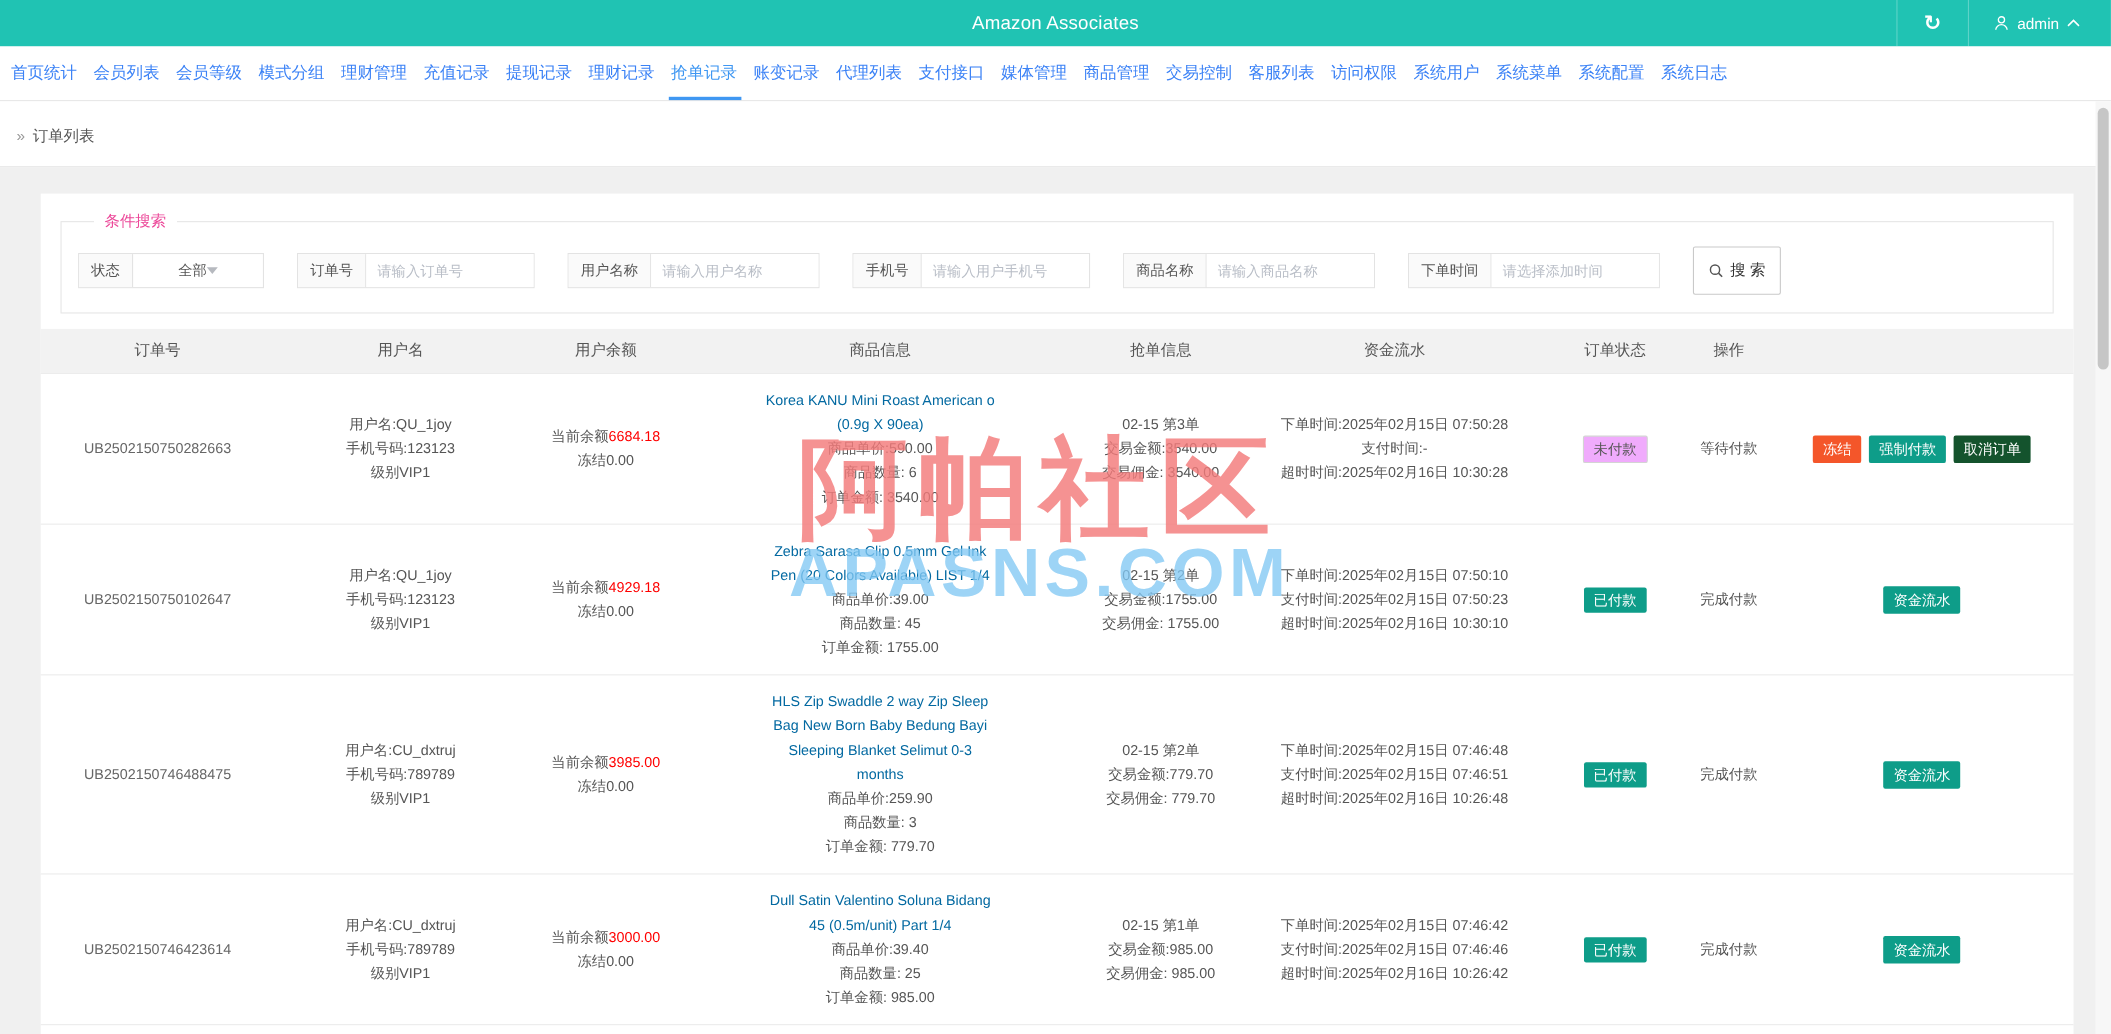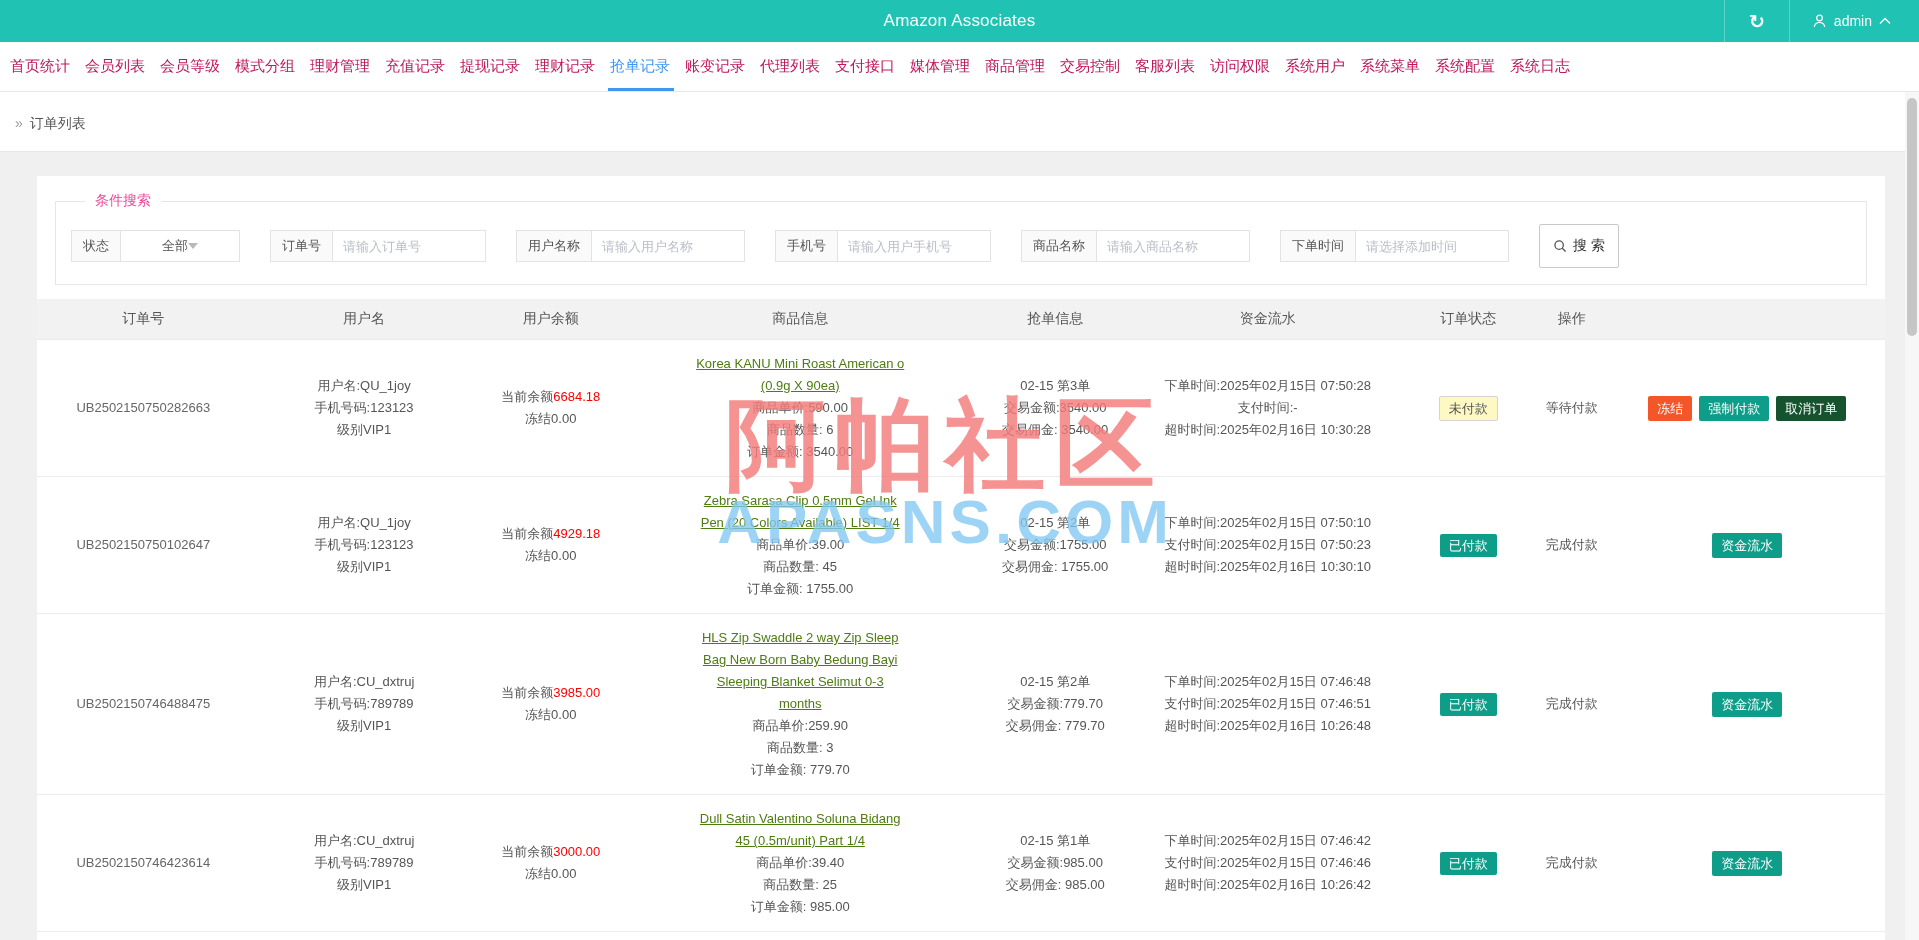--- a/index.html
+++ b/index.html
@@ -9,21 +9,21 @@
   .topbar { position:relative; height:42px; background:#20c3b3; color:#fff;
     display:flex; align-items:center; justify-content:center; }
   .topbar .title { font-size:17px; font-weight:500; letter-spacing:.2px; }
   .topbar-right { position:absolute; right:0; top:0; height:42px; display:flex; align-items:stretch; }
   .top-sec { display:flex; align-items:center; padding:0 24px; border-left:1px solid rgba(255,255,255,.28); cursor:pointer; }
   .refresh-glyph { font-size:19px; font-weight:bold; line-height:1; }
   .admin-sec { gap:7px; padding:0 28px 0 22px; font-size:14px; }
   
   .nav { height:50px; background:#fff; border-bottom:1px solid #e6e6e6;
     display:flex; align-items:center; padding:0 0 0 10px; white-space:nowrap; }
-  .nav-item { position:relative; font-size:15px; color:#be185d; margin-right:15px; padding:14px 0 15px; cursor:pointer; }
+  .nav-item { position:relative; font-size:15px; color:#3b82f6; margin-right:15px; padding:14px 0 15px; cursor:pointer; }
   .nav-item.active { color:#3f97f2; }
   .nav-item.active::after { content:""; position:absolute; left:-2px; right:-4px; bottom:0; height:3px; background:#3f97f2; }
   
   .crumbbar { background:#fff; border-bottom:1px solid #e8e8e8; padding:23px 0 18px 15px; font-size:14px; color:#555; }
   .crumbbar .arrow { color:#9a9a9a; margin-right:7px; font-size:14px; }
   
   .content { padding:24px 34px 0 37px; }
   .card { background:#fff; min-height:900px; padding:16px 0 0 0; }
   fieldset.cond { border:1px solid #e6e6e6; margin:0 18px 14px; padding:14px 15px 16px; }
   fieldset.cond legend { font-size:14px; color:#ec4899; padding:0 10px; margin-left:14px; }
@@ -41,23 +41,23 @@
   
   .grid { display:grid; grid-template-columns:11.5% 12.4% 7.8% 19.2% 8.4% 14.6% 7.1% 4.1% 14.9%; }
   .thead { background:#f2f2f2; }
   .th { padding:11px 4px; font-size:14px; color:#555; text-align:center; }
   .trow { border-top:1px solid #ececec; }
   .td { display:flex; flex-direction:column; justify-content:center; align-items:center;
     padding:13px 4px; font-size:13px; color:#555; text-align:center; }
   .cl { line-height:22px; }
   .order-no { color:#666; }
   .amount-red { color:#ff0000; }
-  .plink { color:#4d7c0f; max-width:212px; line-height:22px; cursor:pointer;text-decoration:underline; }
+  .plink { color:#0369a1; max-width:212px; line-height:22px; cursor:pointer; }
   .badge { display:inline-block; padding:5px 9px; border-radius:2px; font-size:13px; line-height:1; }
-  .badge.unpaid { background:#fef9c3; border:1px solid #d4d4d4; color:#555; }
+  .badge.unpaid { background:#f0abfc; border:1px solid #d4d4d4; color:#555; }
   .badge.paid { background:#0e9d89; color:#fff; }
   .acts { flex-direction:row; gap:7px;align-items:center; }
   .abtn { border:0; border-radius:2px; padding:6px 9px; font-size:13px; color:#fff; cursor:pointer; line-height:1;
     font-family:inherit; white-space:nowrap; }
   .abtn.red { background:#f4562a; }
   .abtn.teal { background:#0e9d89; }
   .abtn.yellow { background:#14532d; }
   
   .watermark { position:absolute; left:945px; top:392px; transform:translateX(-50%);
     text-align:center; pointer-events:none; z-index:5; white-space:nowrap; }

